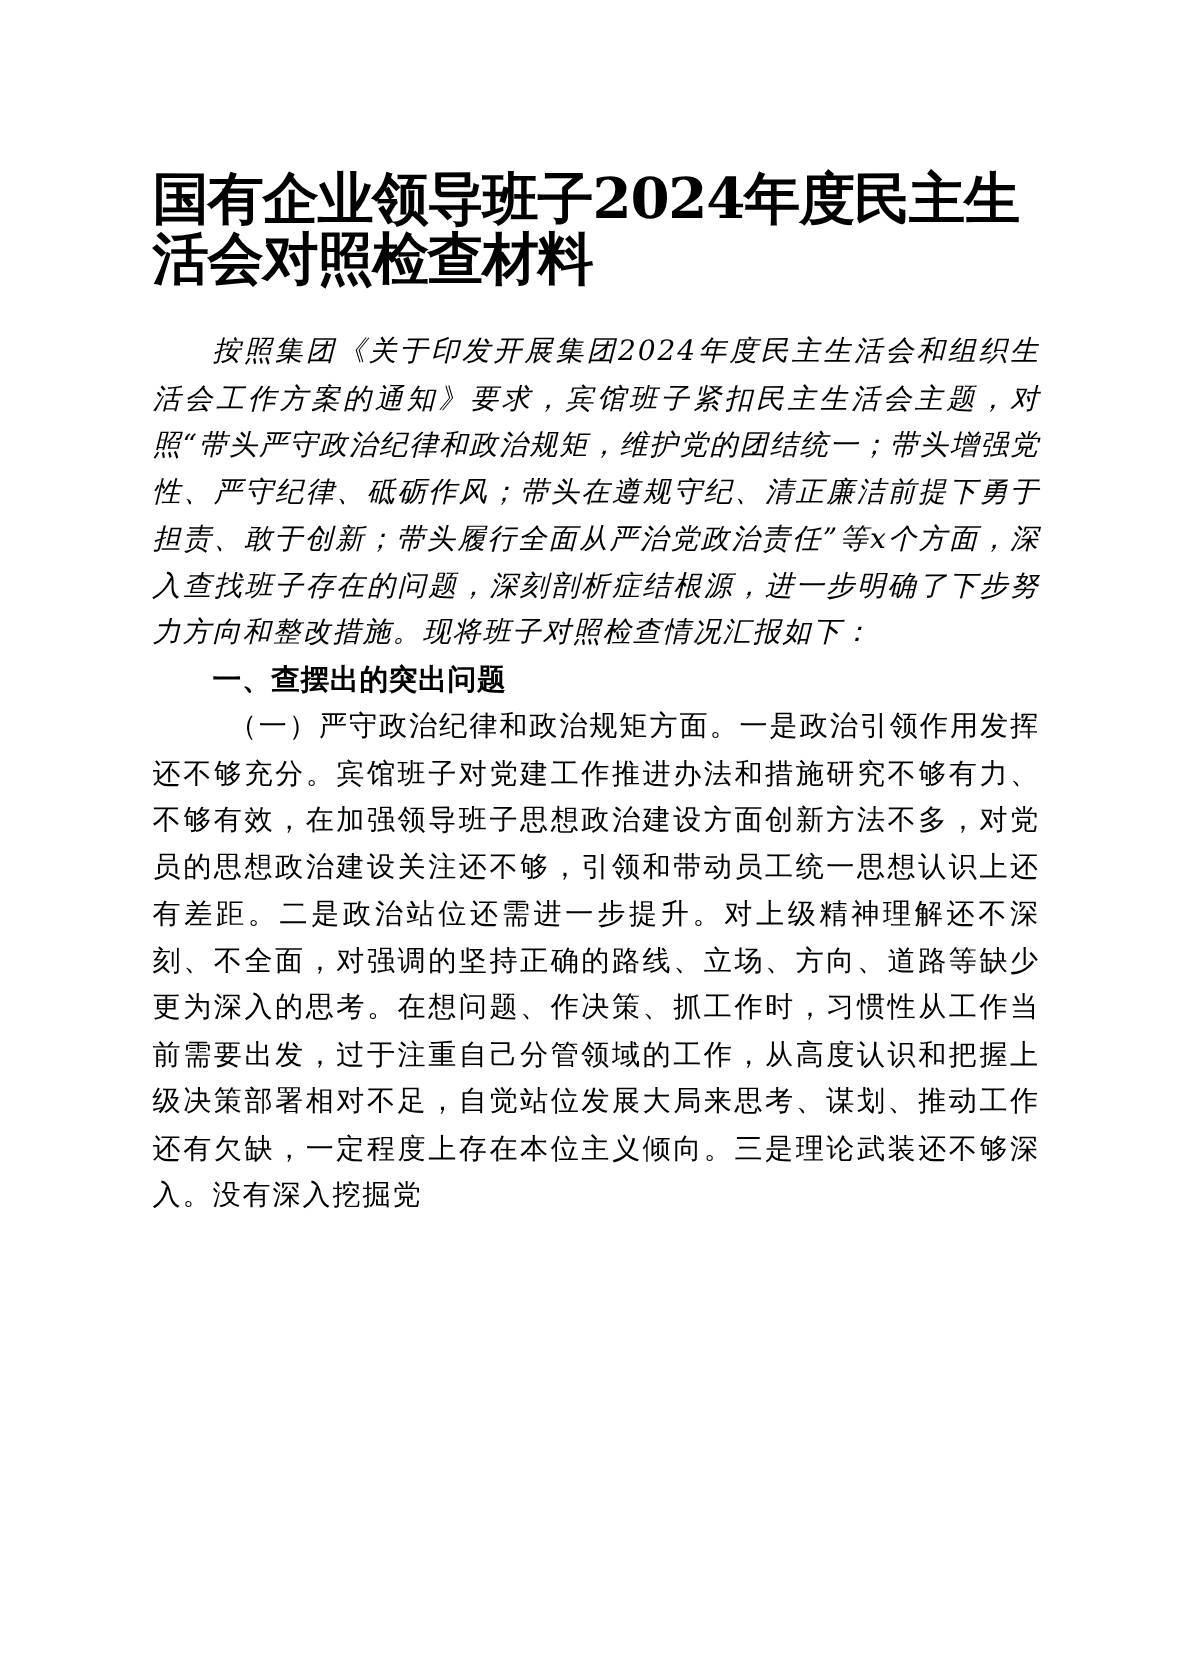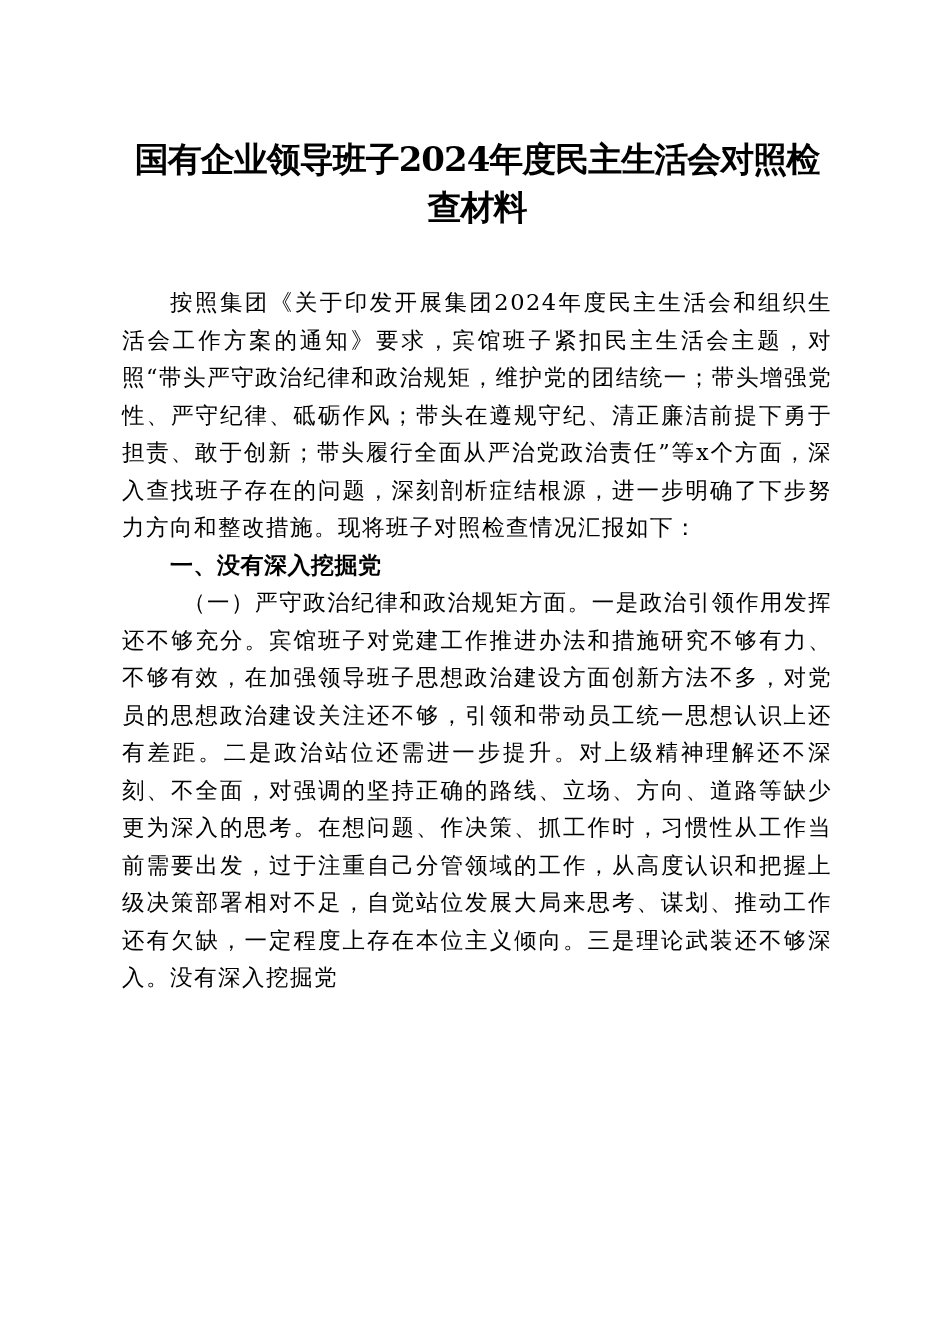--- a/index.html
+++ b/index.html
@@ -16,40 +16,40 @@
     }
     .page {
       position: absolute;
       left: 122px;
       top: 135px;
       width: 710px;
     }
     .doc-title {
       font-family: "DejaVu Serif", "Liberation Serif", serif;
       font-weight: bold;
-      font-size: 34px;
+      font-size: 45px;
       line-height: 48px;
-      text-align: center;
       margin: 0;
       letter-spacing: -1px;
     }
     .body-text {
       font-family: "DejaVu Serif", "Liberation Serif", serif;
       font-size: 22.5px;
       line-height: 37.5px;
       text-align: justify;
       text-justify: inter-character;
       margin: 0;
       letter-spacing: 1.5px;
     }
     .indent {
       text-indent: 48px;
     }
     .first-para {
-      margin-top: 53px;
+      margin-top: 32px;
+      font-style: italic;
     }
     .section-heading {
       font-family: "DejaVu Sans", "Liberation Sans", sans-serif;
       font-size: 23px;
       line-height: 37.5px;
       margin: 0;
       padding-left: 48px;
       letter-spacing: 0.5px;
     }
     .sub-lead {
@@ -58,16 +58,16 @@
     }
   </style>
 </head>
 <body>
 
 <div class="page">
   <h1 class="doc-title">国有企业领导班子2024年度民主生活会对照检查材料</h1>
 
   <p class="body-text indent first-para">按照集团《关于印发开展集团2024年度民主生活会和组织生活会工作方案的通知》要求，宾馆班子紧扣民主生活会主题，对照“带头严守政治纪律和政治规矩，维护党的团结统一；带头增强党性、严守纪律、砥砺作风；带头在遵规守纪、清正廉洁前提下勇于担责、敢于创新；带头履行全面从严治党政治责任”等x个方面，深入查找班子存在的问题，深刻剖析症结根源，进一步明确了下步努力方向和整改措施。现将班子对照检查情况汇报如下：</p>
 
-  <h2 class="section-heading">一、没有深入挖掘党</h2>
+  <h2 class="section-heading">一、查摆出的突出问题</h2>
 
   <p class="body-text indent"><span class="sub-lead">（一）严守政治纪律和政治规矩方面。</span><span>一是政治引领作用发挥还不够充分。宾馆班子对党建工作推进办法和措施研究不够有力、不够有效，在加强领导班子思想政治建设方面创新方法不多，对党员的思想政治建设关注还不够，引领和带动员工统一思想认识上还有差距。二是政治站位还需进一步提升。对上级精神理解还不深刻、不全面，对强调的坚持正确的路线、立场、方向、道路等缺少更为深入的思考。在想问题、作决策、抓工作时，习惯性从工作当前需要出发，过于注重自己分管领域的工作，从高度认识和把握上级决策部署相对不足，自觉站位发展大局来思考、谋划、推动工作还有欠缺，一定程度上存在本位主义倾向。三是理论武装还不够深入。没有深入挖掘党</span></p>
 </div>
 
 </body></html>

